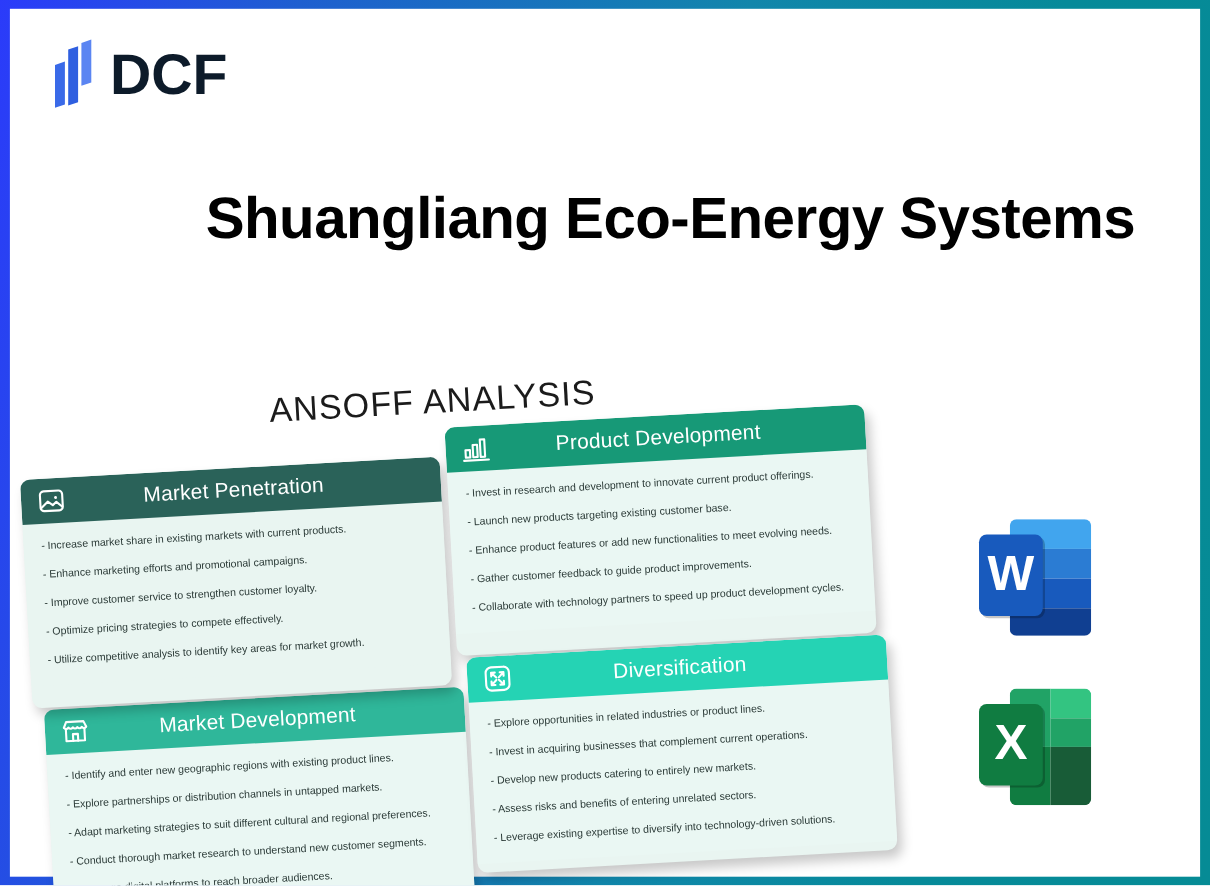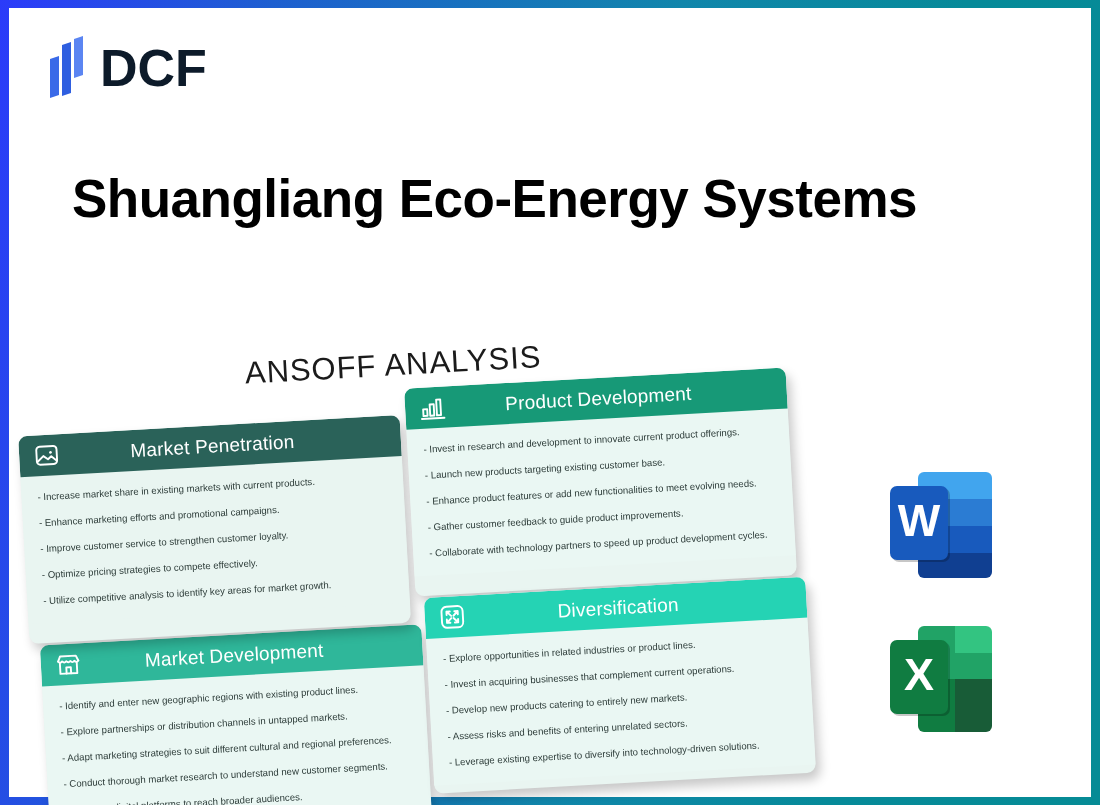--- a/index.html
+++ b/index.html
@@ -62,20 +62,21 @@
     width: 960px;
   }
   .title-line {
     font-family: "Liberation Sans", sans-serif;
     font-weight: bold;
     font-size: 53px;
     line-height: 62px;
     color: #000000;
     letter-spacing: -0.5px;
     white-space: nowrap;
+    text-align: right;
   }
 
   
   .matrix-stage {
     position: absolute;
     left: 18px;
     top: 352px;
     width: 810px;
     height: 430px;
     transform: rotate(-3.2deg);

